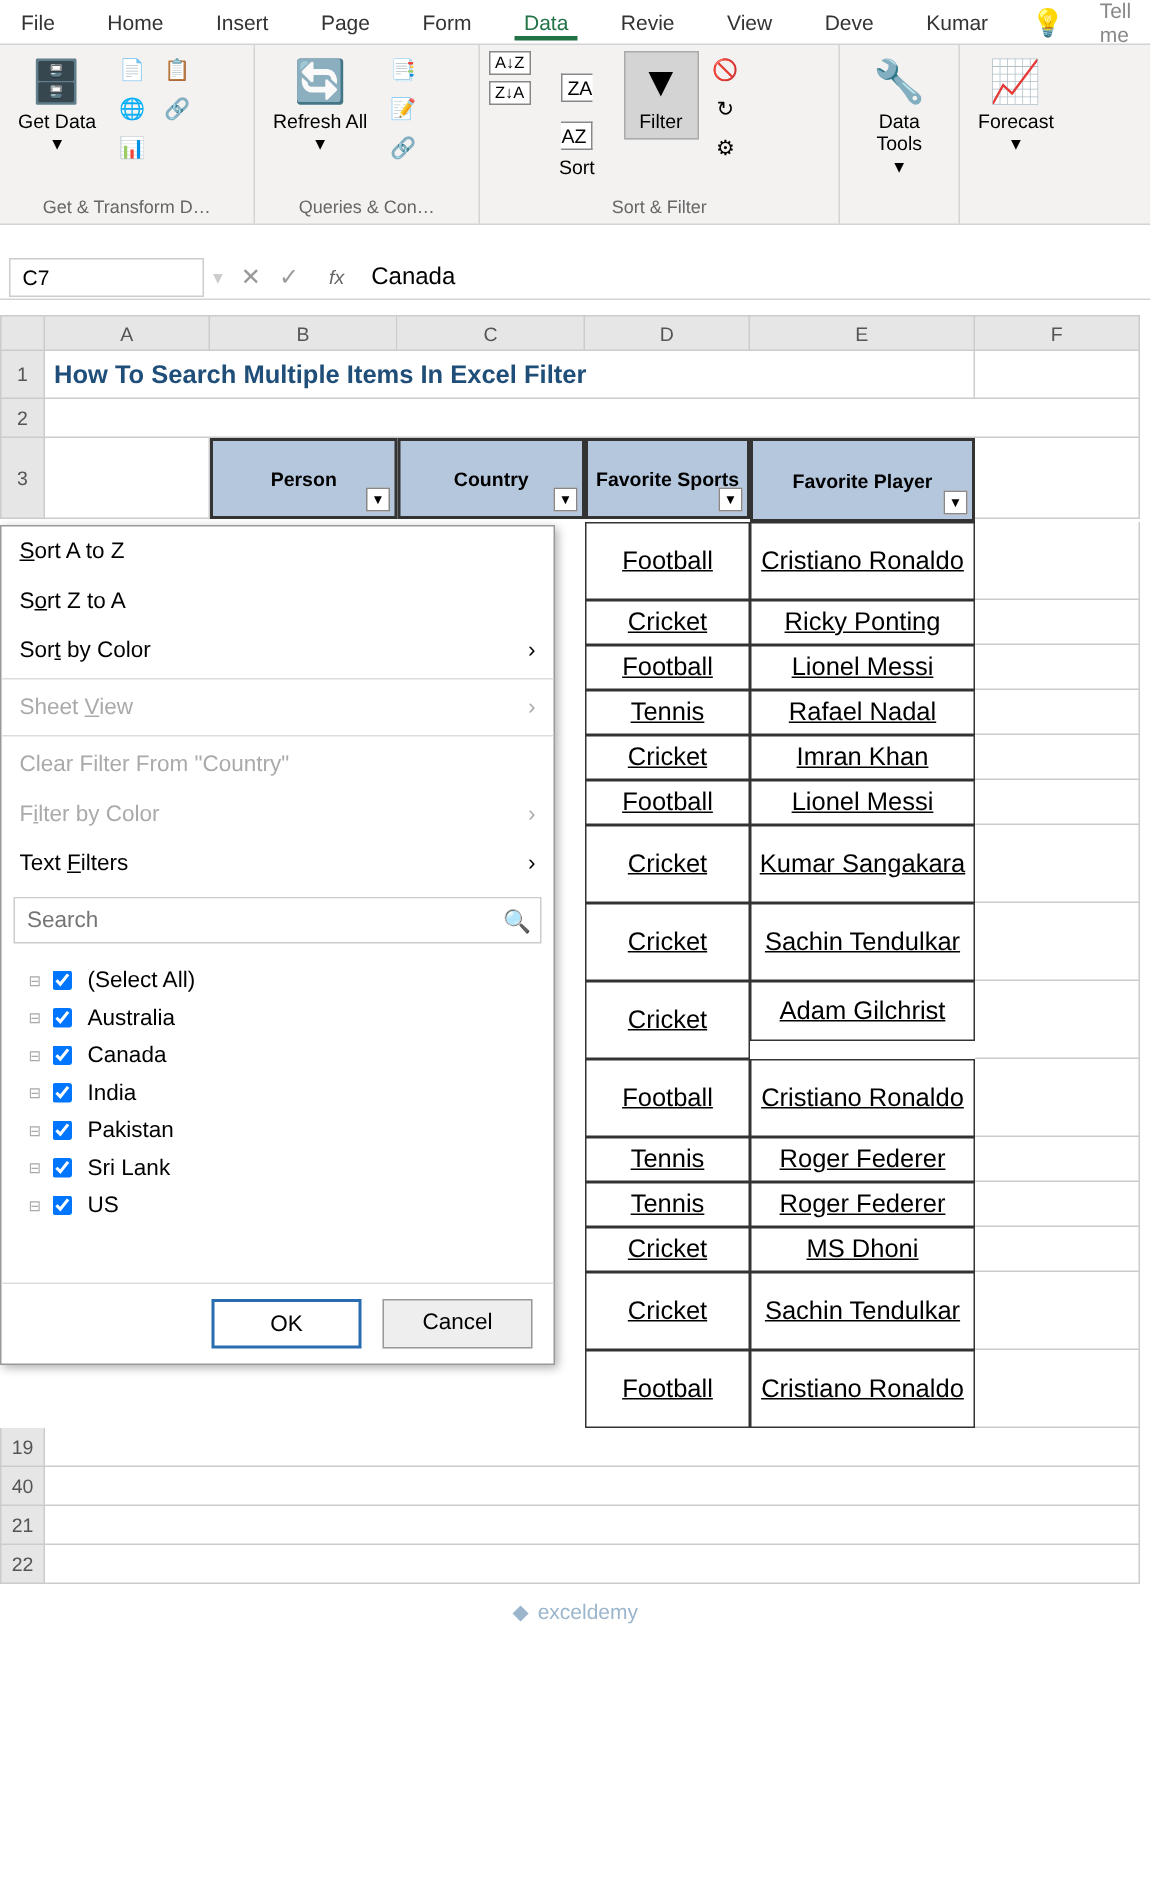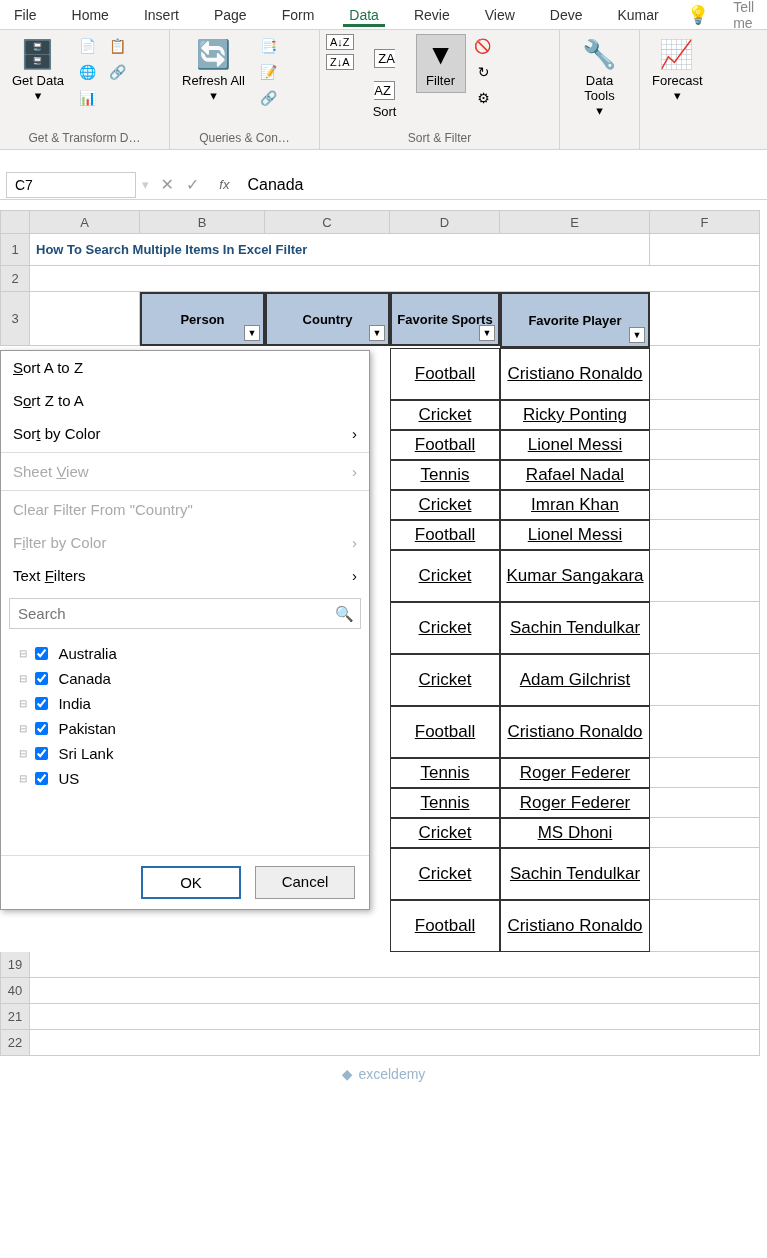--- a/index.html
+++ b/index.html
@@ -27,21 +27,21 @@
 .formula-input { flex: 1; padding: 4px 10px; font-size: 16px; border: none; }
 .grid { position: relative; margin-top: 10px; }
 .col-headers { display: flex; }
 .corner { width: 30px; height: 24px; background: #e6e6e6; border: 1px solid #ccc; }
 .col-h { height: 24px; background: #e6e6e6; border: 1px solid #ccc; border-left: none; text-align: center; line-height: 24px; color: #555; }
 .col-A { width: 110px; } .col-B { width: 125px; } .col-C { width: 125px; }
 .col-D { width: 110px; } .col-E { width: 150px; } .col-F { width: 110px; }
 .row { display: flex; }
 .row-h { width: 30px; background: #e6e6e6; border: 1px solid #ccc; border-top: none; text-align: center; color: #555; display: flex; align-items: center; justify-content: center; font-size: 13px; }
 .cell { border: 1px solid #ccc; border-top: none; border-left: none; padding: 2px 4px; display: flex; align-items: center; }
-.title-cell { color: #1f4e79; font-weight: bold; font-size: 13px; padding: 4px 6px; }
+.title-cell { color: #1f4e79; font-weight: bold; font-size: 17px; padding: 4px 6px; }
 .th { background: #b4c7dc; font-weight: bold; justify-content: center; border: 2px solid #333; text-align: center; position: relative; padding: 4px; }
 .filter-arrow { position: absolute; right: 3px; bottom: 3px; width: 16px; height: 16px; background: #fff; border: 1px solid #888; display: flex; align-items: center; justify-content: center; font-size: 9px; }
 .td { border: 1.5px solid #333; justify-content: center; text-align: center; font-size: 17px; text-decoration: underline; }
 .filter-menu { position: absolute; top: 0; left: 0; width: 370px; background: #fff; border: 1px solid #999; box-shadow: 2px 2px 6px rgba(0,0,0,0.3); z-index: 10; font-size: 15px; }
 .menu-item { padding: 8px 12px; cursor: pointer; display: flex; align-items: center; justify-content: space-between; }
 .menu-item.disabled { color: #aaa; }
 .menu-sep { border-top: 1px solid #ddd; margin: 2px 0; }
 .search-box { margin: 6px 8px; border: 1px solid #ccc; position: relative; }
 .search-box input { width: 100%; padding: 6px 28px 6px 8px; border: none; font-size: 15px; color: #888; }
 .search-box .mag { position: absolute; right: 6px; top: 6px; color: #2a6cb0; }
@@ -260,21 +260,21 @@
           <div style="width:30px;height:52px"></div>
           <div style="width:360px;height:52px"></div>
           <div class="cell td col-D" style="height:52px">Cricket</div>
           <div class="cell td col-E" style="height:52px">Sachin Tendulkar</div>
           <div class="cell col-F" style="height:52px;border:1px solid #ccc;border-top:none;border-left:none"></div>
         </div>
         <div class="row">
           <div style="width:30px;height:52px"></div>
           <div style="width:360px;height:52px"></div>
           <div class="cell td col-D" style="height:52px">Cricket</div>
-          <div class="cell td col-E" style="height:52px">Adam Gilchrist</div>
+          <div class="cell td col-E" style="height:40px">Adam Gilchrist</div>
           <div class="cell col-F" style="height:52px;border:1px solid #ccc;border-top:none;border-left:none"></div>
         </div>
         <div class="row">
           <div style="width:30px;height:52px"></div>
           <div style="width:360px;height:52px"></div>
           <div class="cell td col-D" style="height:52px">Football</div>
           <div class="cell td col-E" style="height:52px">Cristiano Ronaldo</div>
           <div class="cell col-F" style="height:52px;border:1px solid #ccc;border-top:none;border-left:none"></div>
         </div>
         <div class="row">
@@ -360,20 +360,24 @@
           <span>Text <u>F</u>ilters</span>
           <span>›</span>
         </div>
       <div class="search-box">
         <input placeholder="Search" style="">
         <span class="mag">🔍</span>
       </div>
       <div class="check-list" id="check-list">
           <div class="check-item">
             <input type="checkbox" checked="" style="">
+            <span>(Select All)</span>
+          </div>
+          <div class="check-item">
+            <input type="checkbox" checked="" style="">
             <span>Australia</span>
           </div>
           <div class="check-item">
             <input type="checkbox" checked="" style="">
             <span>Canada</span>
           </div>
           <div class="check-item">
             <input type="checkbox" checked="" style="">
             <span>India</span>
           </div>

